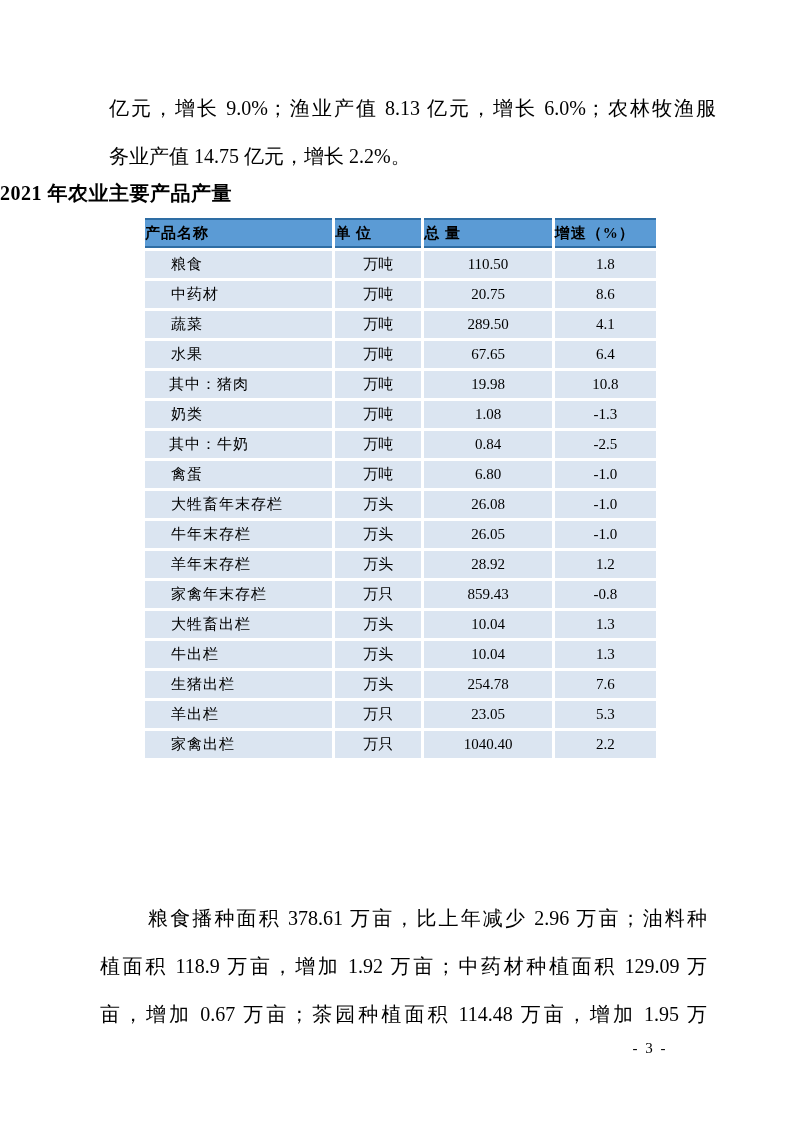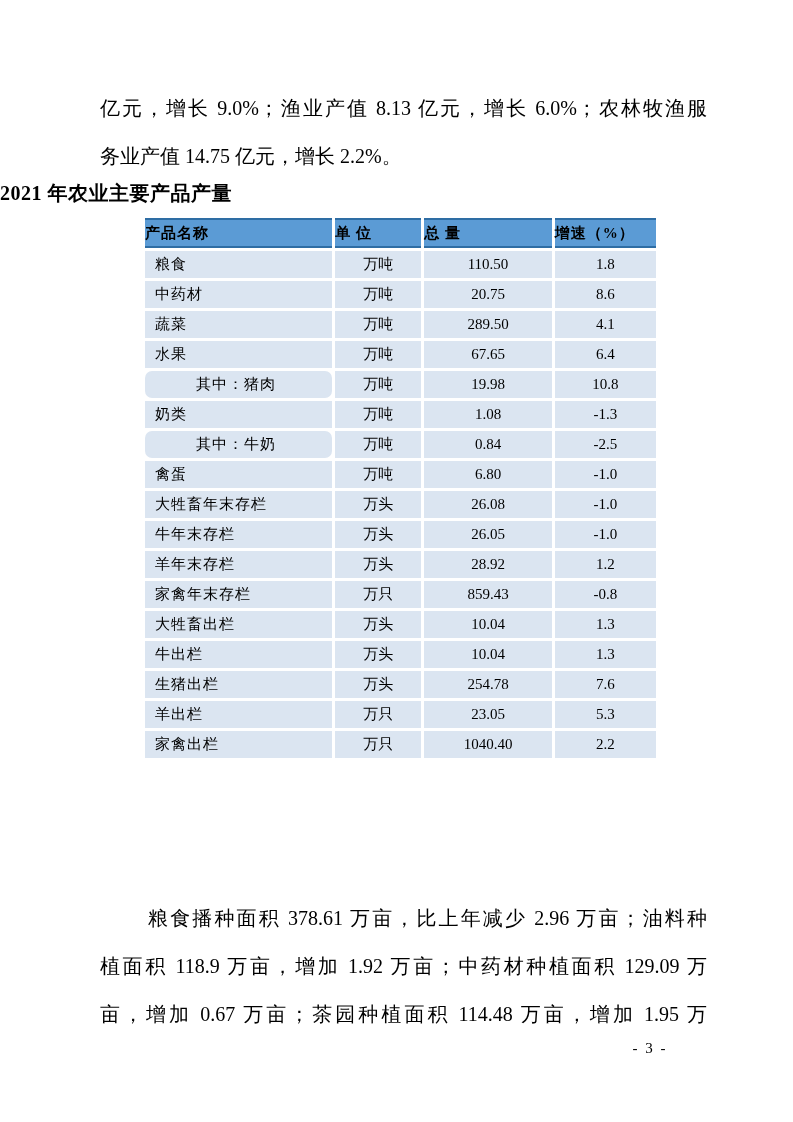--- a/index.html
+++ b/index.html
@@ -19,21 +19,21 @@
     overflow:hidden;
   }
   
   .para{
     position:absolute;
     left:100px;width:607px;
     font-size:20px;
     line-height:48px;
     color:var(--text-color);
   }
-  .para-top{top:84px;}
+  .para-top{top:84px;margin-left:9px;}
   .para-bottom{top:894px;}
   .tline{
     text-align:justify;
     text-align-last:justify;
     height:48px;
     overflow:hidden;
   }
   .tline.no-stretch{text-align-last:left;}
   .tline.first-indent{text-indent:48px;}
   
@@ -69,24 +69,24 @@
   }
   table.prod td{
     background:var(--row-bg);
     height:27px;
     text-align:center;
     vertical-align:middle;
     color:var(--text-color);
   }
   table.prod td.c-name{
     text-align:left;
-    padding-left:10px;
+    padding-left:26px;
     letter-spacing:1px;
   }
-  table.prod td.c-name.indent{padding-left:51px;border-radius:7px;}
+  table.prod td.c-name.indent{padding-left:24px;}
   
   .page-number{
     position:absolute;
     top:1040px;left:560px;width:180px;
     text-align:center;
     font-size:15px;
     letter-spacing:2px;
     color:var(--text-color);
   }
 </style>

